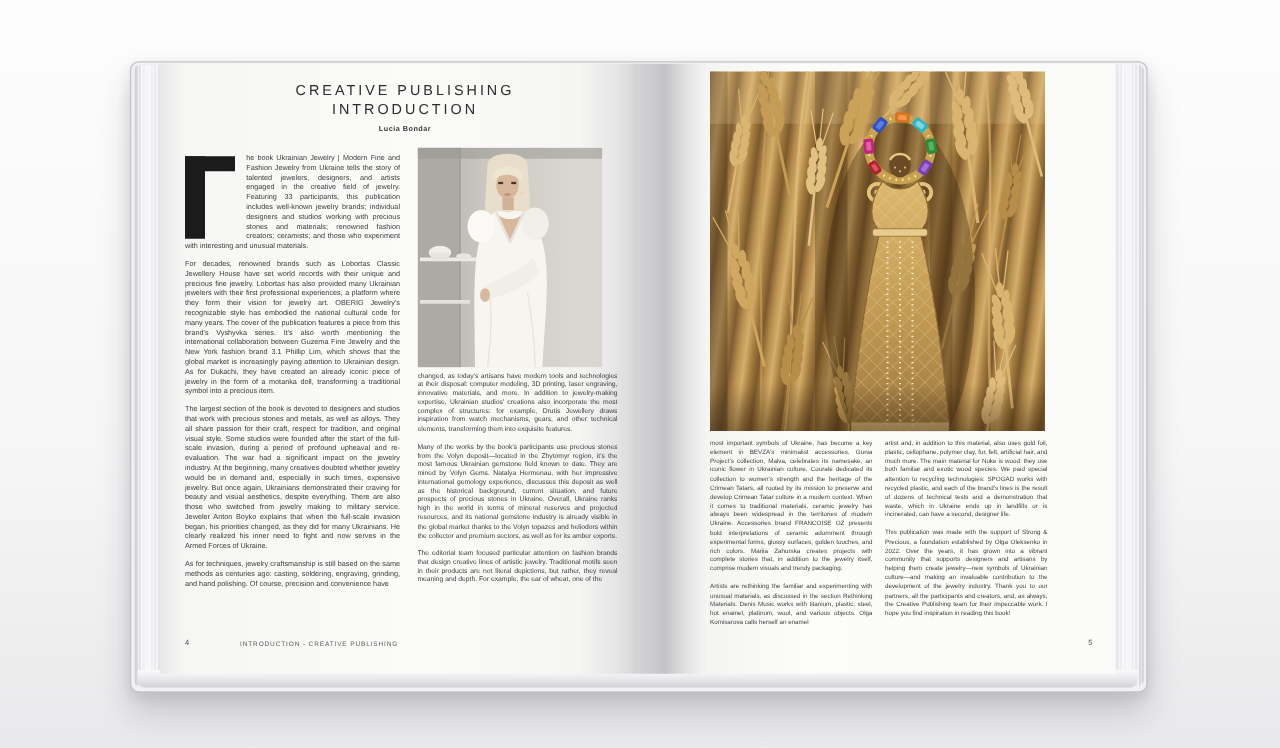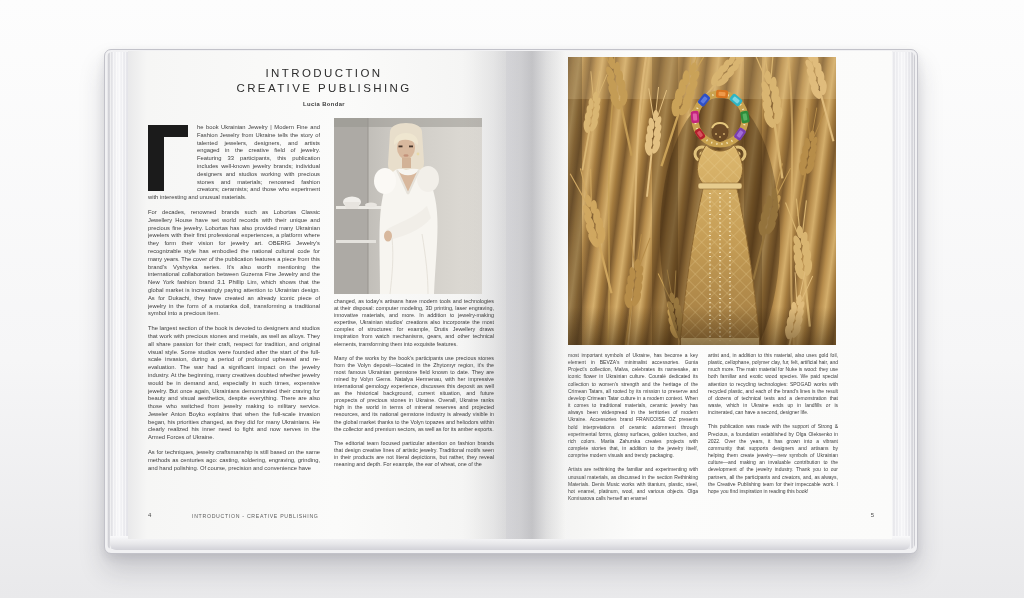--- a/index.html
+++ b/index.html
@@ -54,22 +54,22 @@
 <div class="screen">
 
   <div class="abs book-base"></div>
   <div class="abs edge-left"></div>
   <div class="abs edge-right"></div>
   <div class="abs edge-bottom"></div>
   <div class="abs page-left"></div>
   <div class="abs page-right"></div>
 
   <div class="abs title-block">
+    <div class="title-line">CREATIVE PUBLISHING</div>
     <div class="title-line">INTRODUCTION</div>
-    <div class="title-line">CREATIVE PUBLISHING</div>
     <div class="byline">Lucia Bondar</div>
   </div>
 
   <div class="abs bodytext col1L">
     <div class="dropcap">
       <div class="bar"></div>
       <div class="stem"></div>
       <span class="visually-hidden">T</span>
     </div>
     <p>he book Ukrainian Jewelry | Modern Fine and Fashion Jewelry from Ukraine tells the story of talented jewelers, designers, and artists engaged in the creative field of jewelry. Featuring 33 participants, this publication includes well-known jewelry brands; individual designers and studios working with precious stones and materials; renowned fashion creators; ceramists; and those who experiment with interesting and unusual materials.</p>

